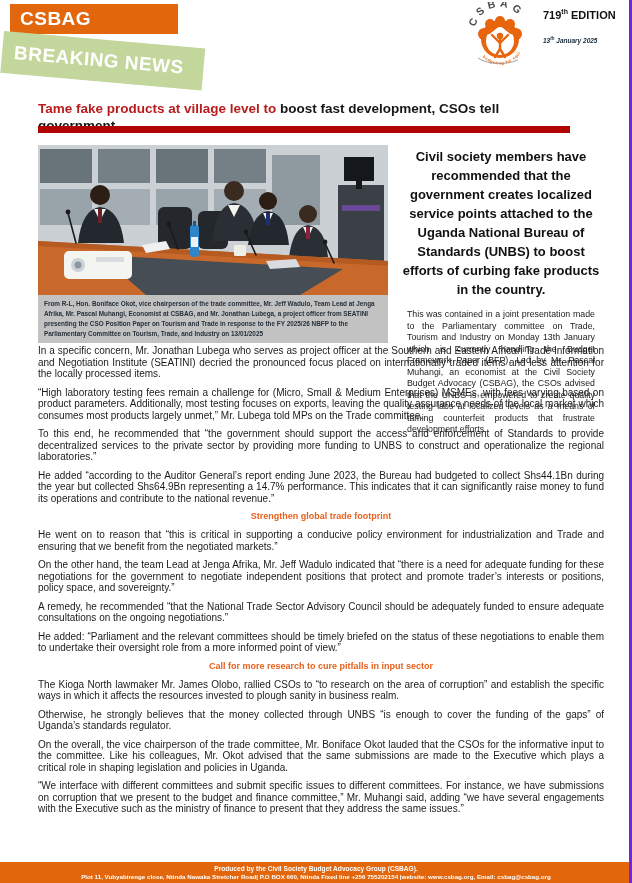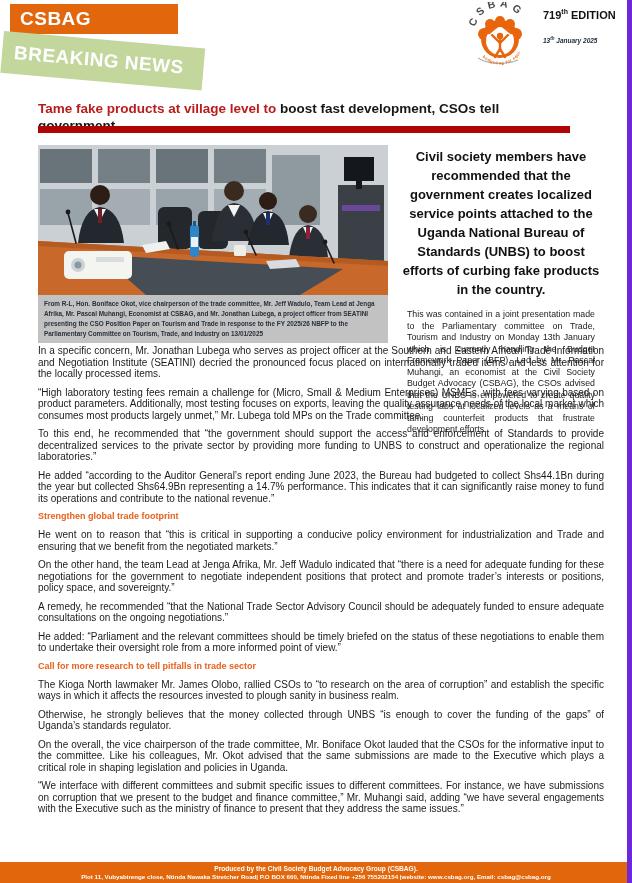--- a/index.html
+++ b/index.html
@@ -3,21 +3,21 @@
 <meta charset="utf-8">
 <style>
   html,body{margin:0;padding:0;background:#fff;}
   .page{
     position:relative;
     width:632px;height:883px;
     background:#fff;
     font-family:"Liberation Sans",sans-serif;
     color:#1b1b1b;
     overflow:hidden;
-    border-right:5px solid #6d28d9;
+    border-right:3px solid #6d28d9;
     box-sizing:border-box;
   }
   
   .brand-box{
     position:absolute;left:10px;top:4px;width:168px;height:30px;
     background:#e2660c;color:#fff;font-weight:bold;font-size:19px;
     line-height:30px;padding-left:10px;box-sizing:border-box;
     letter-spacing:.5px;
   }
   .breaking-box{
@@ -68,21 +68,21 @@
     font-size:8.8px;line-height:11.5px;text-align:justify;margin:9px;
     color:#1b1b1b;
   }
   
   .article{position:absolute;left:38px;top:345px;width:566px;}
   .article p{
     font-size:10px;line-height:11.5px;text-align:justify;margin:0 0 7px;
     color:#1b1b1b;
   }
   .subheading{
-    color:#e8611c;font-weight:bold;font-size:9px;margin:4px 0 8px;
+    color:#e8611c;font-weight:bold;font-size:9px;margin:4px 0 8px;text-align:center;
   }
   
   .footer{
     position:absolute;left:0;bottom:0;width:632px;height:21px;
     background:#e2660c;color:#fff;text-align:center;
     padding-top:3px;box-sizing:border-box;
   }
   .footer-line1{font-size:6.6px;font-weight:bold;line-height:8px;}
   .footer-line2{font-size:6.2px;font-weight:bold;line-height:8px;}
 </style>
@@ -237,21 +237,21 @@
   <div class="article">
     <p>In a specific concern, Mr. Jonathan Lubega who serves as project officer at the Southern and Eastern African Trade Information and Negotiation Institute (SEATINI) decried the pronounced focus placed on internationally traded items and less attention for the locally processed items.</p>
     <p>“High laboratory testing fees remain a challenge for (Micro, Small &amp; Medium Enterprises) MSMEs, with fees varying based on product parameters. Additionally, most testing focuses on exports, leaving the quality assurance needs of the local market which consumes most products largely unmet,” Mr. Lubega told MPs on the Trade committee.</p>
     <p>To this end, he recommended that “the government should support the access and enforcement of Standards to provide decentralized services to the private sector by providing more funding to UNBS to construct and operationalize the regional laboratories.”</p>
     <p>He added “according to the Auditor General’s report ending June 2023, the Bureau had budgeted to collect Shs44.1Bn during the year but collected Shs64.9Bn representing a 14.7% performance. This indicates that it can significantly raise money to fund its operations and contribute to the national revenue.”</p>
     <div class="subheading">Strengthen global trade footprint</div>
     <p>He went on to reason that “this is critical in supporting a conducive policy environment for industrialization and Trade and ensuring that we benefit from the negotiated markets.”</p>
     <p>On the other hand, the team Lead at Jenga Afrika, Mr. Jeff Wadulo indicated that “there is a need for adequate funding for these negotiations for the government to negotiate independent positions that protect and promote trader’s interests or positions, policy space, and sovereignty.”</p>
     <p>A remedy, he recommended “that the National Trade Sector Advisory Council should be adequately funded to ensure adequate consultations on the ongoing negotiations.”</p>
     <p>He added: “Parliament and the relevant committees should be timely briefed on the status of these negotiations to enable them to undertake their oversight role from a more informed point of view.”</p>
-    <div class="subheading">Call for more research to tell pitfalls in trade sector</div>
+    <div class="subheading">Call for more research to cure pitfalls in input sector</div>
     <p>The Kioga North lawmaker Mr. James Olobo, rallied CSOs to “to research on the area of corruption” and establish the specific ways in which it affects the resources invested to plough sanity in business realm.</p>
     <p>Otherwise, he strongly believes that the money collected through UNBS “is enough to cover the funding of the gaps” of Uganda’s standards regulator.</p>
     <p>On the overall, the vice chairperson of the trade committee, Mr. Boniface Okot lauded that the CSOs for the informative input to the committee. Like his colleagues, Mr. Okot advised that the same submissions are made to the Executive which plays a critical role in shaping legislation and policies in Uganda.</p>
     <p>“We interface with different committees and submit specific issues to different committees. For instance, we have submissions on corruption that we present to the budget and finance committee,” Mr. Muhangi said, adding “we have several engagements with the Executive such as the ministry of finance to present that they address the same issues.”</p>
   </div>
 
   <div class="footer">
     <div class="footer-line1">Produced by the Civil Society Budget Advocacy Group (CSBAG).</div>
     <div class="footer-line2">Plot 11, Vubyabirenge close, Ntinda Nawaka Stretcher Road| P.O BOX 660, Ntinda Fixed line +256 755202154 |website: www.csbag.org, Email: csbag@csbag.org</div>
   </div>

